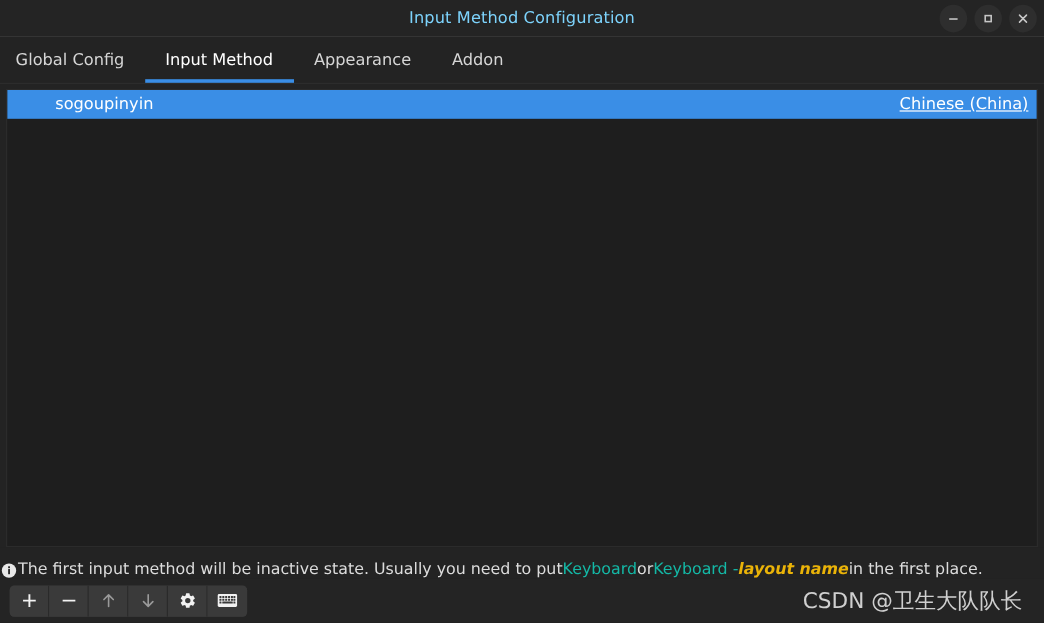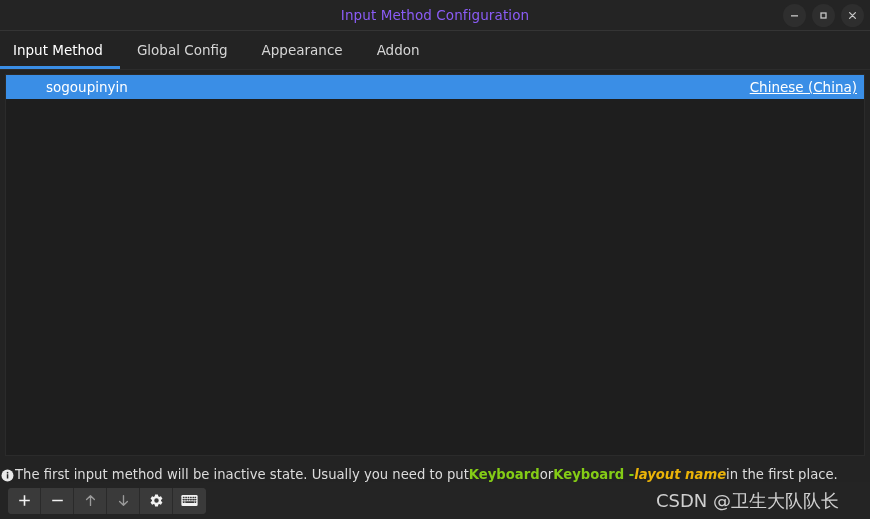--- a/index.html
+++ b/index.html
@@ -32,21 +32,21 @@
     min-height: 31px;
     background: #242424;
     border-bottom: 1px solid #343434;
     display: flex;
     align-items: center;
     justify-content: center;
     box-sizing: border-box;
   }
   .title-text {
     font-size: 13.5px;
-    color: #8b5cf6;
+    color: #7dd3fc;
     letter-spacing: 0.1px;
     white-space: nowrap;
     pointer-events: none;
   }
   .window-controls {
     position: absolute;
     right: 6px;
     top: 0;
     height: 31px;
     display: flex;
@@ -147,21 +147,21 @@
   }
   .info-icon {
     width: 13px;
     height: 13px;
     min-width: 13px;
     margin-right: 1px;
     display: inline-flex;
     align-items: center;
     justify-content: center;
   }
-  .hint b { font-weight: bold; color: #84cc16; }
+  .hint b { font-weight: normal; color: #14b8a6; }
   .hint i { font-style: italic; font-weight: bold; color: #eab308; }
   .hint-seg { }
 
   
   .bottombar {
     height: 37px;
     min-height: 37px;
     background: #242424;
     display: flex;
     align-items: center;
@@ -187,21 +187,21 @@
     cursor: pointer;
     background: #3a3a3a;
     box-sizing: border-box;
   }
   .tbtn:last-child { border-right: none; }
   .tbtn.dim { color: #9a9a9a; }
   .tbtn svg { display: block; }
 
   .watermark {
     position: absolute;
-    right: 31px;
+    right: 18px;
     top: 50%;
     transform: translateY(-50%);
     font-size: 18px;
     color: #cfcfcf;
     white-space: nowrap;
     pointer-events: none;
     font-family: "DejaVu Sans", "Liberation Sans", sans-serif;
   }
 </style>
 </head>
@@ -230,25 +230,25 @@
         <span>
           <svg width="11" height="11" viewBox="0 0 11 11">
               <path d="M2.6 2.6 L8.4 8.4 M8.4 2.6 L2.6 8.4" stroke="#c6c6c6" stroke-width="1.3" stroke-linecap="round"></path>
             </svg>
         </span>
       </div>
     </div>
   </div>
 
   <div class="tabbar">
+    <div class="tab">
+      <span>Global Config</span>
+    </div>
     <div class="tab active">
       <span>Input Method</span>
-    </div>
-    <div class="tab">
-      <span>Global Config</span>
     </div>
     <div class="tab">
       <span>Appearance</span>
     </div>
     <div class="tab">
       <span>Addon</span>
     </div>
   </div>
 
   <div class="list-wrap">

